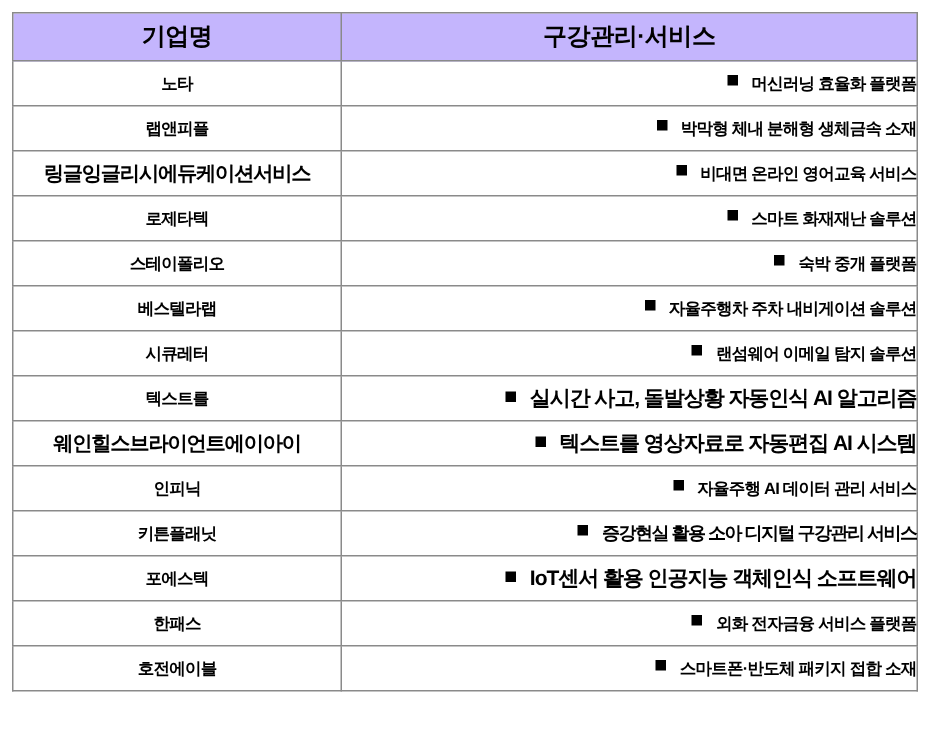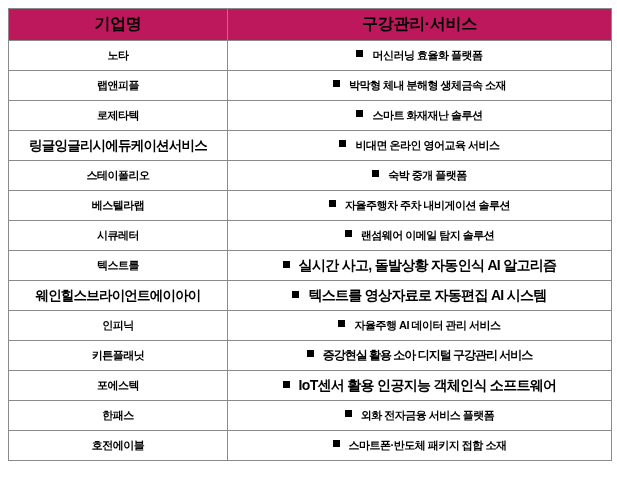--- a/index.html
+++ b/index.html
@@ -22,21 +22,21 @@
   table.maintable {
     border-collapse: collapse;
     width: 601px;
     table-layout: fixed;
   }
   table.maintable td, table.maintable th {
     border: 1px solid #8a8a8a;
     padding: 0;
   }
   thead th {
-    background: #be185d;
+    background: #c4b5fd;
     font-weight: bold;
     font-size: 16px;
     height: 31px;
     text-align: center;
     vertical-align: middle;
     letter-spacing: -0.3px;
   }
   .col-name { width: 218px; }
   .col-desc { width: 383px; }
 
@@ -46,21 +46,21 @@
     vertical-align: middle;
     letter-spacing: -0.5px;
   }
   td.cname {
     text-align: center;
     font-weight: bold;
     padding: 0 2px;
     white-space: nowrap;
   }
   td.cdesc {
-    text-align: center;
+    text-align: right;
     padding-left: 14px;
     font-weight: bold;
     white-space: nowrap;
   }
   .bullet {
     display: inline-block;
     width: 7px;
     height: 7px;
     background: #000000;
     margin-right: 9px;
@@ -87,26 +87,26 @@
     <tbody>
       <tr>
         <td class="cname">노타</td>
         <td class="cdesc"><span class="bullet"></span><span class="desc-text">머신러닝 효율화 플랫폼</span></td>
       </tr>
       <tr>
         <td class="cname">랩앤피플</td>
         <td class="cdesc"><span class="bullet"></span><span class="desc-text">박막형 체내 분해형 생체금속 소재</span></td>
       </tr>
       <tr>
+        <td class="cname sm">링글잉글리시에듀케이션서비스</td>
+        <td class="cdesc"><span class="bullet"></span><span class="desc-text">비대면 온라인 영어교육 서비스</span></td>
+      </tr>
+      <tr>
         <td class="cname">로제타텍</td>
         <td class="cdesc"><span class="bullet"></span><span class="desc-text">스마트 화재재난 솔루션</span></td>
-      </tr>
-      <tr>
-        <td class="cname sm">링글잉글리시에듀케이션서비스</td>
-        <td class="cdesc"><span class="bullet"></span><span class="desc-text">비대면 온라인 영어교육 서비스</span></td>
       </tr>
       <tr>
         <td class="cname">스테이폴리오</td>
         <td class="cdesc"><span class="bullet"></span><span class="desc-text">숙박 중개 플랫폼</span></td>
       </tr>
       <tr>
         <td class="cname">베스텔라랩</td>
         <td class="cdesc"><span class="bullet"></span><span class="desc-text">자율주행차 주차 내비게이션 솔루션</span></td>
       </tr>
       <tr>

